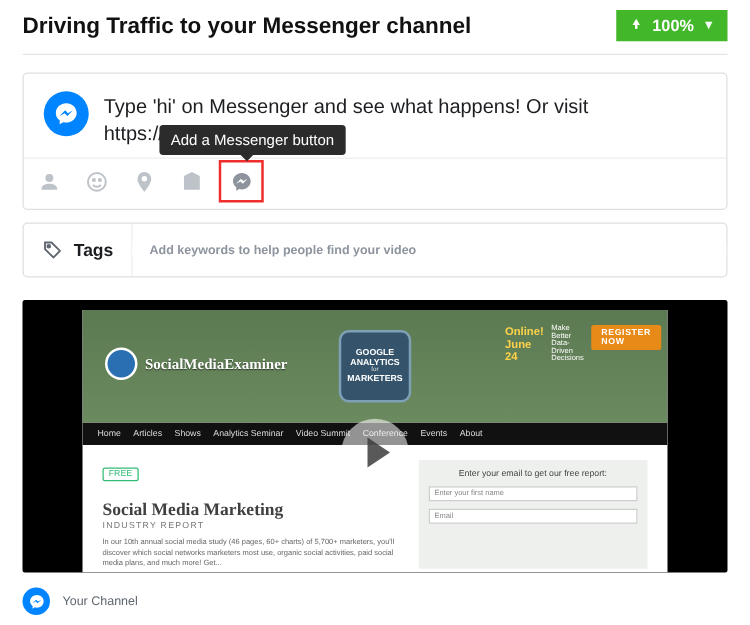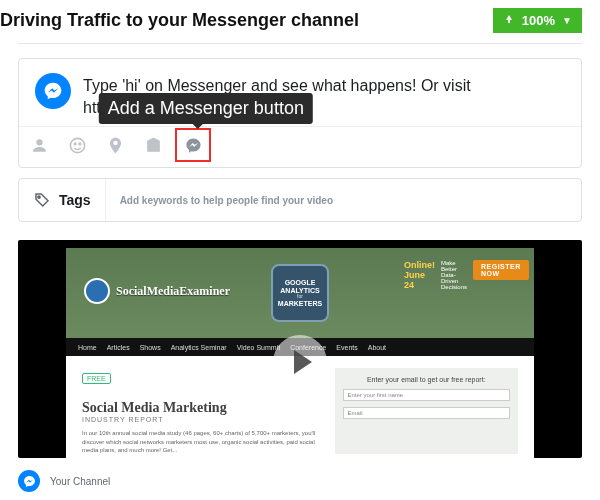--- a/index.html
+++ b/index.html
@@ -10,21 +10,21 @@
     height: 500px;
     overflow: hidden;
     color: #1c1e21;
     font-size: 14px;
   }
 
   .header-row {
     display: flex;
     justify-content: space-between;
     align-items: center;
-    padding: 8px 18px 10px 0;
+    padding: 8px 18px 10px 18px;
   }
   .page-title {
     font-size: 18px;
     font-weight: 700;
     color: #111;
   }
   .progress-pill {
     background: #42b72a;
     color: #fff;
     border-radius: 0;
@@ -99,21 +99,21 @@
     margin: -5px -6px;
   }
   .tooltip {
     position: absolute;
     bottom: 100%;
     left: 50%;
     transform: translateX(-44%);
     margin-bottom: 6px;
     background: #2b2b2b;
     color:#fff;
-    font-size: 18px;
+    font-size: 12px;
     padding: 5px 9px;
     border-radius: 3px;
     white-space: nowrap;
   }
   .tooltip::after {
     content:""; position:absolute; left:44%; top:100%;
     border:5px solid transparent; border-top-color:#2b2b2b;
   }
 
   .tags-row {

